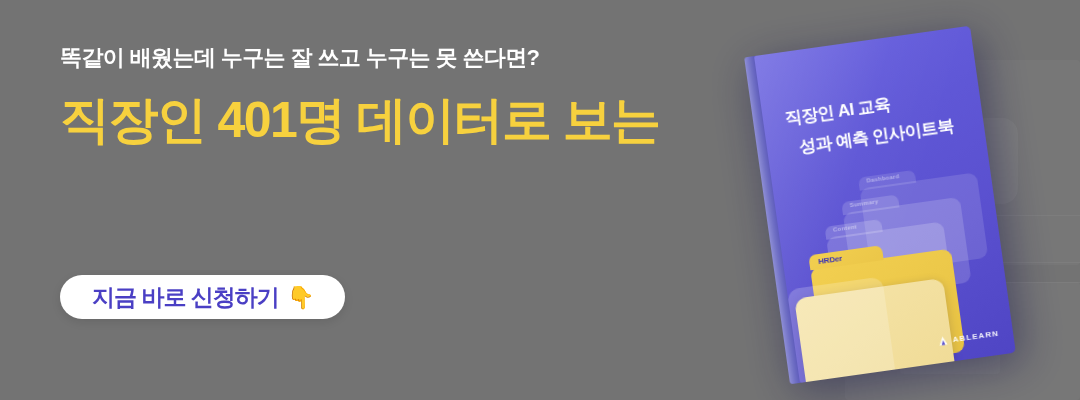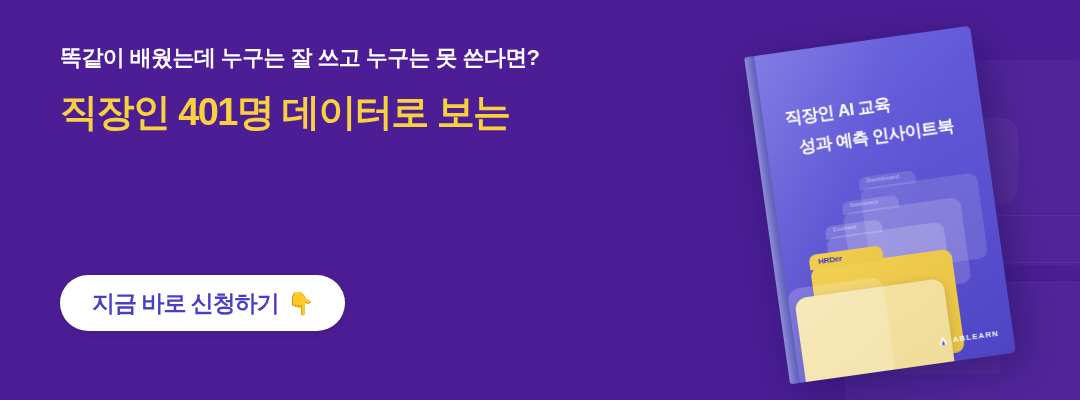--- a/index.html
+++ b/index.html
@@ -7,21 +7,21 @@
 
   html, body {
     width:1080px; height:400px;
     overflow:hidden;
     font-family:"Liberation Sans","DejaVu Sans",sans-serif;
   }
 
   .banner {
     position:relative;
     width:1080px; height:400px;
-    background:#4c1d95;
+    background:#737373;
     overflow:hidden;
   }
 
   
   .bg-decor { position:absolute; inset:0; pointer-events:none; }
 
   .bg-panel {
     position:absolute;
     background:rgba(255,255,255,0.035);
     border-radius:4px;
@@ -51,32 +51,32 @@
     font-size:22px;
     font-weight:700;
     letter-spacing:-0.6px;
     line-height:1.3;
     white-space:nowrap;
   }
 
   .headline {
     margin-top:14px;
     color:#f7d13e;
-    font-size:38px;
+    font-size:50px;
     font-weight:800;
     letter-spacing:-1.6px;
     line-height:1.32;
   }
   .headline .hl-line { display:block; white-space:nowrap; }
 
   
   .cta {
     position:absolute;
     left:60px; top:275px;
-    height:56px;
+    height:44px;
     padding:0 30px 0 32px;
     display:inline-flex;
     align-items:center;
     gap:9px;
     background:#ffffff;
     border:none;
     border-radius:999px;
     cursor:pointer;
     box-shadow:0 3px 10px rgba(0,0,0,0.10);
   }

